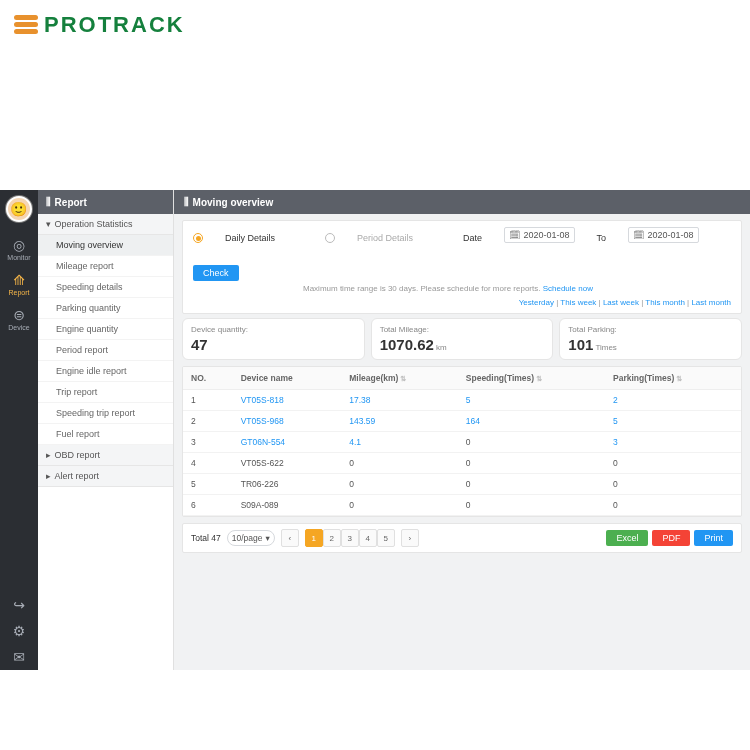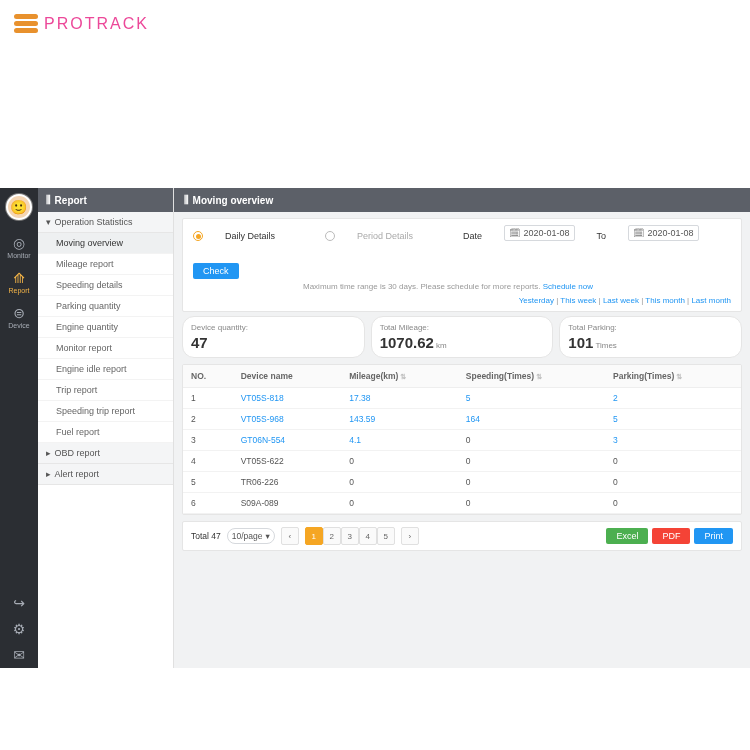--- a/index.html
+++ b/index.html
@@ -3,21 +3,21 @@
 <meta charset="utf-8">
 <style>
 *{box-sizing:border-box;margin:0;padding:0;font-family:Arial,Helvetica,sans-serif}
 body{background:#fff;width:750px;height:750px;overflow:hidden;font-size:9px;color:#333}
 .logo{padding:12px 14px;display:flex;align-items:center;gap:6px}
 .logo-mark{width:24px;height:24px;position:relative}
 .logo-mark span{display:block;position:absolute;left:0;right:0;height:5px;border-radius:3px;background:#e8912d}
 .logo-mark span:nth-child(1){top:2px}
 .logo-mark span:nth-child(2){top:9px}
 .logo-mark span:nth-child(3){top:16px}
-.logo-text{font-size:16px;font-weight:400;letter-spacing:2px;color:#ec4899}
+.logo-text{font-size:22px;font-weight:700;letter-spacing:2px;color:#15803d}
 .app{display:flex;width:750px;height:480px;margin-top:140px}
 .rail{width:38px;background:#2b2e33;display:flex;flex-direction:column;align-items:center;padding-top:6px;color:#a7acb5}
 .avatar{width:26px;height:26px;border-radius:50%;background:#f5d6b3;border:2px solid #fff;box-shadow:0 0 0 1px #777;margin-bottom:10px;display:flex;align-items:center;justify-content:center;font-size:14px}
 .rail-item{width:100%;padding:6px 0;text-align:center;cursor:pointer}
 .rail-item.active{color:#f5b548}
 .rail-icon{font-size:14px;display:block;line-height:1}
 .rail-label{font-size:7px;margin-top:2px}
 .rail-spacer{flex:1}
 .side{width:136px;background:#fff;border-right:1px solid #e0e0e0;font-size:9px}
 .side-head{background:#5c6068;color:#fff;padding:6px 8px;font-size:10px;font-weight:bold;display:flex;align-items:center;gap:4px}
@@ -33,21 +33,21 @@
 .radio.checked::after{content:"";width:5px;height:5px;border-radius:50%;background:#f5a623}
 .date-in{border:1px solid #d6d9dd;border-radius:2px;padding:2px 4px;display:inline-flex;align-items:center;gap:3px;color:#555}
 .btn{border:none;border-radius:2px;padding:3px 10px;font-size:9px;cursor:pointer;color:#fff}
 .btn-primary{background:#2196f3}
 .note{color:#999;font-size:8px;margin-top:3px;margin-left:110px}
 .note a{color:#2196f3;text-decoration:none}
 .quick{text-align:right;margin-top:4px}
 .quick a{color:#2196f3;text-decoration:none;font-size:8px}
 .quick span{color:#999;font-size:8px}
 .cards{display:flex;gap:6px;margin:0 8px 6px}
-.card{flex:1;background:#fff;border:1px solid #e5e5e5;border-radius:12px;padding:6px 8px}
+.card{flex:1;background:#fff;border:1px solid #e5e5e5;border-radius:6px;padding:6px 8px}
 .card-l{color:#888;font-size:8px}
 .card-v{font-size:15px;font-weight:600;color:#333;margin-top:2px}
 .card-v small{font-size:8px;font-weight:400;color:#888;margin-left:2px}
 .list{background:#fff;margin:0 8px;border:1px solid #e5e5e5;border-radius:2px;overflow:hidden}
 table{width:100%;border-collapse:collapse;font-size:8.5px}
 th{text-align:left;padding:6px 8px;color:#666;font-weight:700;background:#fafafa;border-bottom:1px solid #eee}
 td{padding:5px 8px;border-bottom:1px solid #f2f2f2;color:#555}
 td a{color:#2196f3;text-decoration:none}
 .sort{color:#bbb;font-size:7px;margin-left:2px}
 .pager{background:#fff;margin:6px 8px;border:1px solid #e5e5e5;border-radius:2px;padding:5px 8px;display:flex;align-items:center;gap:6px;font-size:8.5px}
@@ -106,21 +106,21 @@
     <div class="side-group">
         <span>▾</span>
         <span>Operation Statistics</span>
       </div>
     <div id="side-items">
         <div class="side-item active">Moving overview</div>
         <div class="side-item">Mileage report</div>
         <div class="side-item">Speeding details</div>
         <div class="side-item">Parking quantity</div>
         <div class="side-item">Engine quantity</div>
-        <div class="side-item">Monitor report</div>
+        <div class="side-item">Period report</div>
         <div class="side-item">Engine idle report</div>
         <div class="side-item">Trip report</div>
         <div class="side-item">Speeding trip report</div>
         <div class="side-item">Fuel report</div>
       </div>
     <div class="side-group">
         <span>▸</span>
         <span>OBD report</span>
       </div>
     <div class="side-group">

